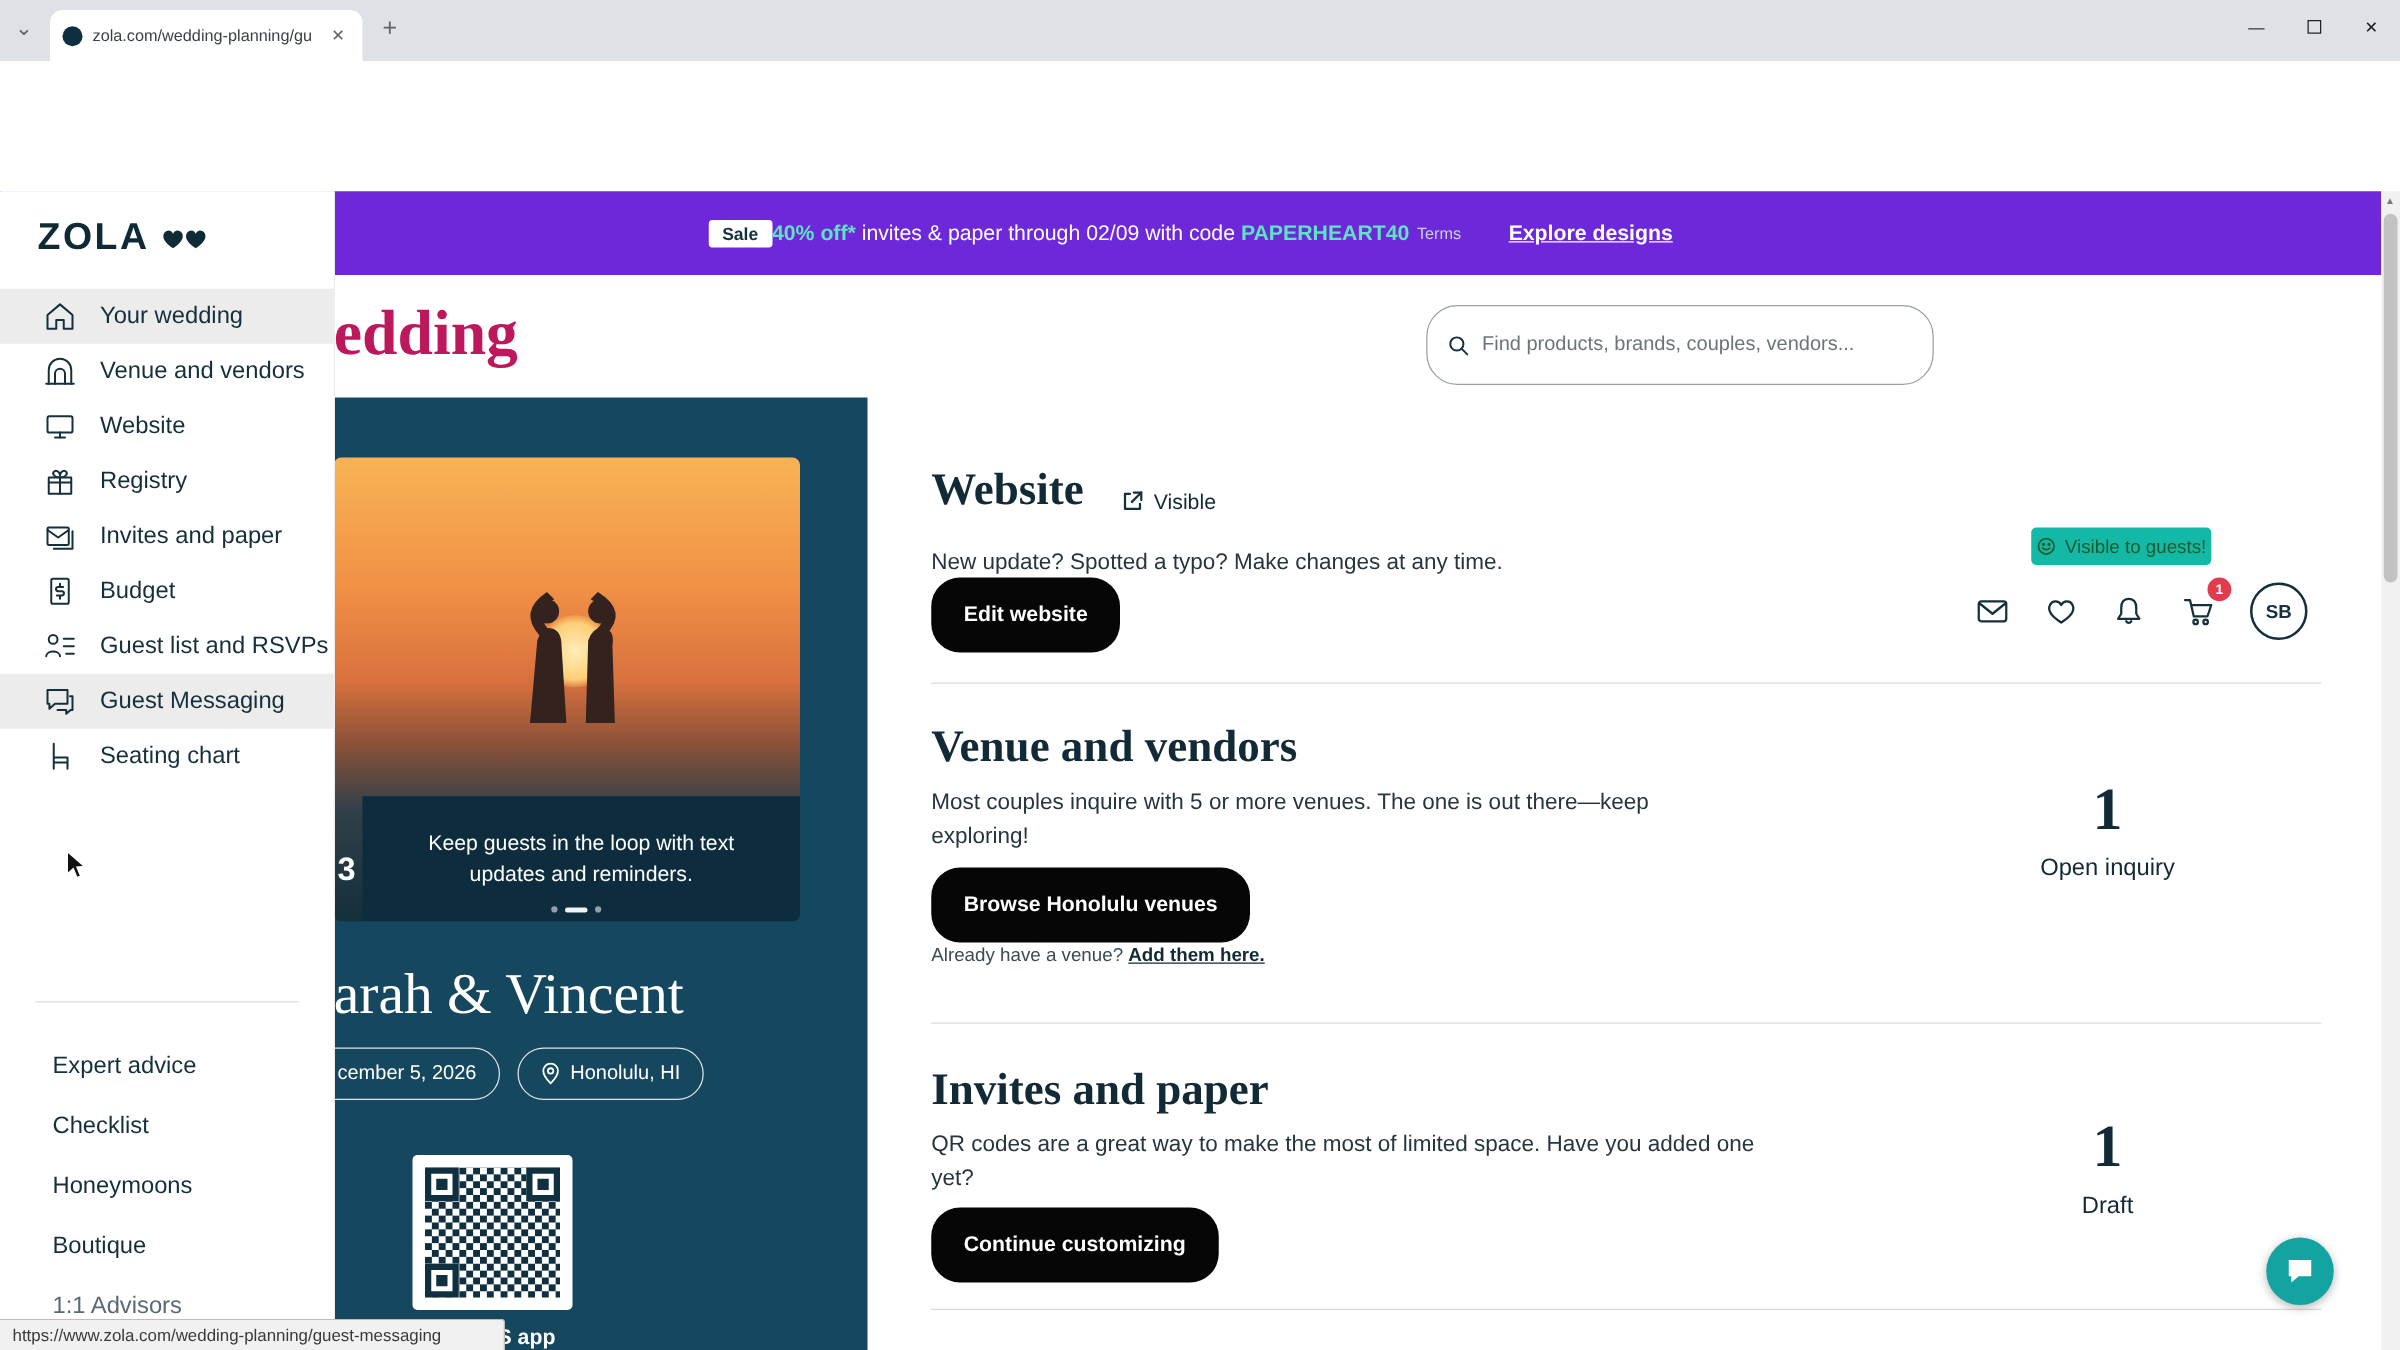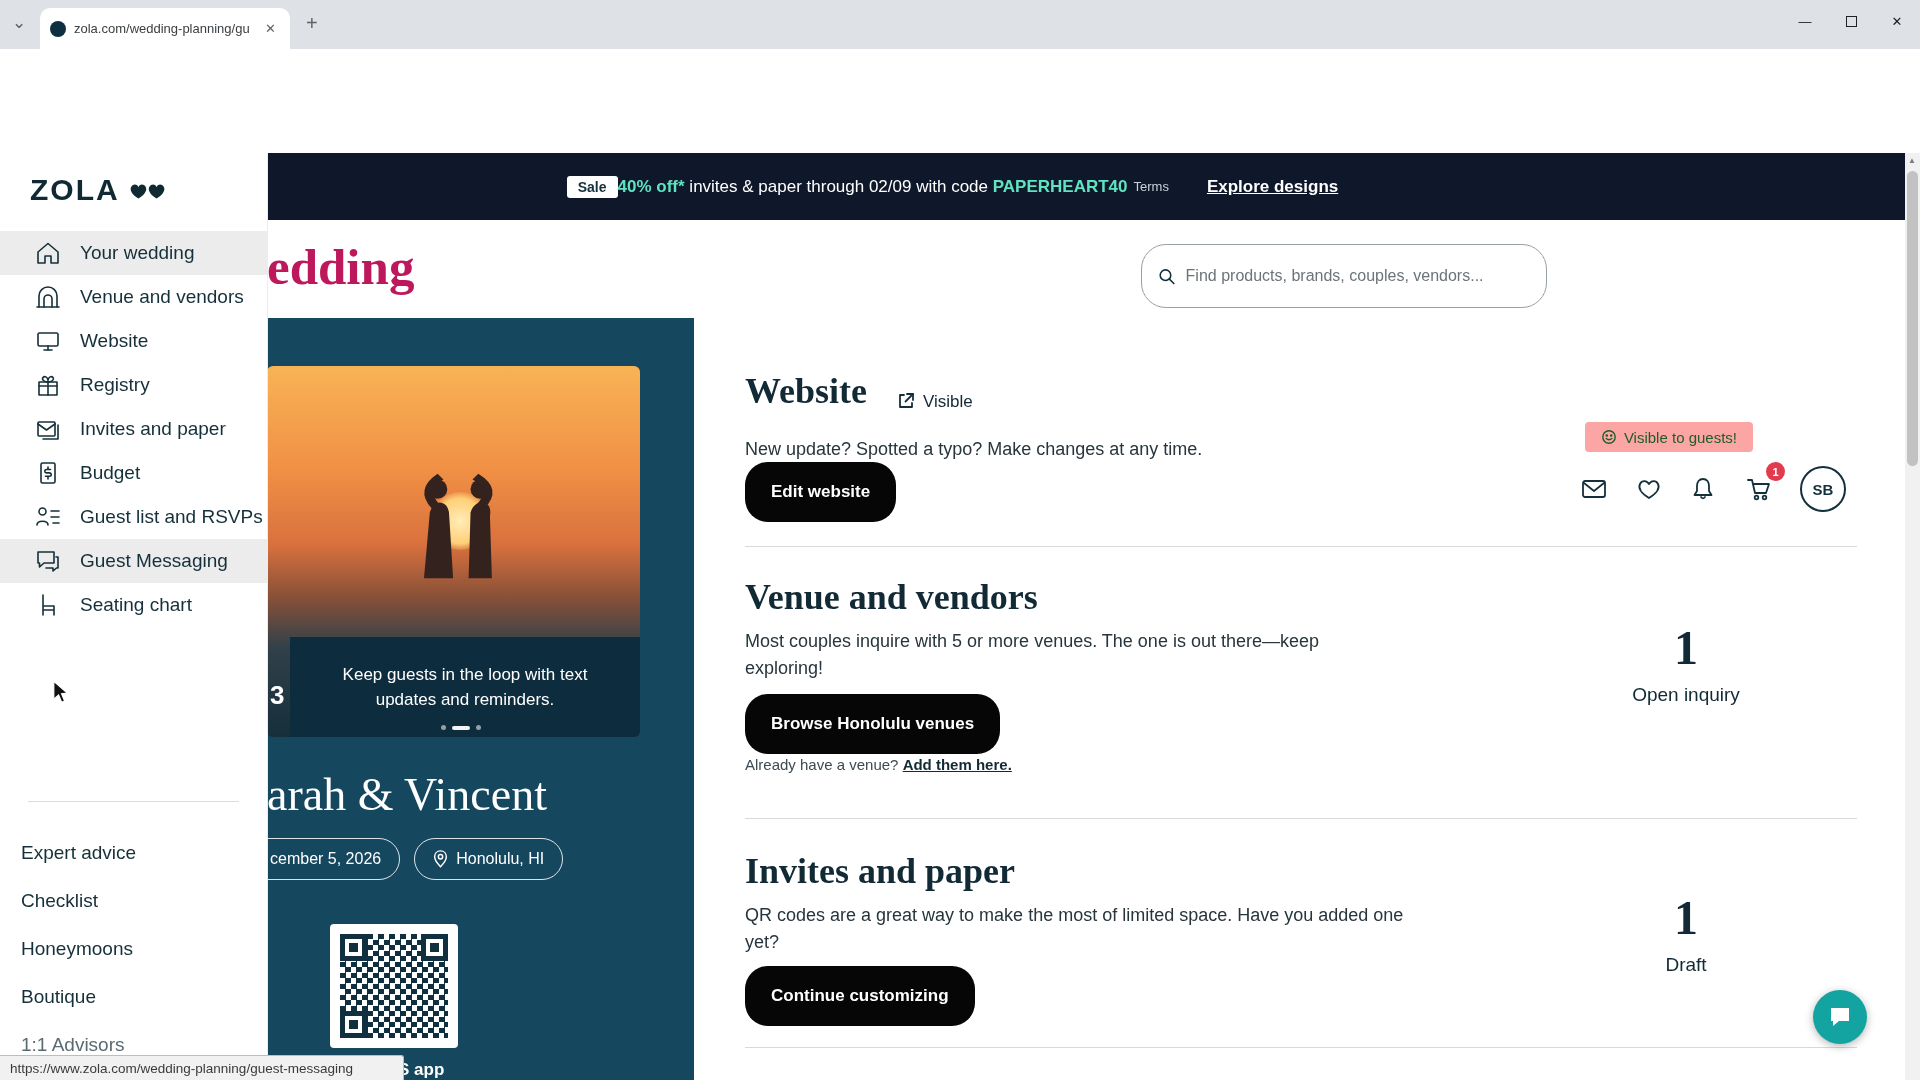--- a/index.html
+++ b/index.html
@@ -29,21 +29,21 @@
   .omni-star { font-size:17px; color:#5f6368; }
   #profile-chip { left:1826px; top:62px; width:33px; height:33px; border-radius:50%; background:#e8710a;
                   color:#fff; font-size:14px; font-weight:700; display:flex; align-items:center; justify-content:center; }
   .menu-dots { left:1888px; top:64px; font-size:18px; color:#5f6368; }
 
   #bookmarksbar { left:0; top:108px; width:1920px; height:45px; background:#fff; }
   .apps-grid { left:20px; top:120px; width:15px; height:15px; display:grid; grid-template-columns:1fr 1fr; gap:2px; }
   .apps-grid span { background:#5f6368; border-radius:1.5px; }
 
   
-  #banner { left:0; top:153px; width:1905px; height:67px; background:#0f172a; display:flex;
+  #banner { left:0; top:153px; width:1905px; height:67px; background:#6d28d9; display:flex;
             align-items:center; justify-content:center; color:#fff; font-size:17px; }
   .sale-chip { background:#fff; color:#14303c; font-weight:700; font-size:14px; padding:3px 11px; border-radius:3px; }
   .mint { color:#5fe3c1; font-weight:700; }
   .terms { font-size:13px; color:#c9d4d9; margin-left:6px; }
   .explore { margin-left:38px; font-weight:700; text-decoration:underline; color:#fff; }
 
   
   #page-header { left:0; top:220px; width:1905px; height:98px; background:#fff; }
   .title-frag { left:267px; top:18px; font-family:"Liberation Serif", serif; font-weight:700;
                 font-size:51px; color:#be185d; }
@@ -87,42 +87,42 @@
   #main { left:745px; top:318px; width:1112px; height:762px; }
   .h2 { font-family:"Liberation Serif", serif; font-weight:700; font-size:36px; color:#122a35; white-space:nowrap; }
   .para { font-size:18px; color:#27353c; line-height:1.5; }
   .pill-btn { height:60px; border-radius:23px; background:#060606; color:#fff; font-size:17px; font-weight:600;
               display:inline-flex; align-items:center; padding:0 26px; white-space:nowrap; font-family:inherit; border:none; }
   .divider { width:1112px; border-top:1px solid #d9d9d9; }
   .stat { width:170px; text-align:center; }
   .stat-num { font-family:"Liberation Serif", serif; font-weight:700; font-size:48px; color:#122a35; line-height:1; }
   .stat-label { font-size:19px; color:#122a35; margin-top:12px; }
   .visible-link { left:152px; top:74px; display:flex; align-items:flex-start; gap:8px; font-size:17px; color:#122a35; }
-  .badge { right:104px; top:104px; height:30px; background:#fca5a5; color:#1d5c2c; border-radius:4px;
-           display:flex; align-items:center; gap:7px; padding:0 16px; font-size:15px; font-weight:500; }
+  .badge { right:88px; top:104px; height:30px; background:#14b8a6; color:#1d5c2c; border-radius:4px;
+           display:flex; align-items:center; gap:7px; padding:0 4px; font-size:15px; font-weight:500; }
   .footer-line { font-size:15px; color:#3c4a52; }
   .footer-line a { color:#122a35; font-weight:700; text-decoration:underline; }
 
   
   #fab { left:1813px; top:990px; width:54px; height:54px; border-radius:50%; background:#13a3a0;
          display:flex; align-items:center; justify-content:center; box-shadow:0 2px 8px rgba(0,0,0,.3); z-index:45; }
   #scrollbar { right:0; top:153px; width:15px; height:927px; background:#f1f1f1; z-index:30; }
   .sb-up { left:3px; top:3px; font-size:8px; color:#7a7a7a; }
   .sb-thumb { left:2px; top:18px; width:11px; height:295px; background:#c2c2c2; border-radius:6px; }
 
   #sidebar { left:0; top:153px; width:267px; height:927px; background:#fff; z-index:40; box-shadow:1px 0 0 #ececec; }
   #logo { left:30px; top:20px; display:flex; align-items:center; gap:7px;text-align:right; }
   .logo-text { font-size:30px; font-weight:800; letter-spacing:2px; color:#0f2a33; }
   .nav { left:0; top:78px; right:0; }
   .nav-item { height:44px; display:flex; align-items:center; gap:18px; padding-left:34px; font-size:19px; color:#15303a; }
   .nav-item.active { background:#ececec; }
   .nav-item svg { flex:0 0 auto; }
   .sb-divider { left:28px; right:28px; top:648px; border-top:1px solid #dcdcdc; }
   .sb-links { left:0; top:676px; right:0; }
-  .sb-link { height:48px; display:flex; align-items:center; padding-left:21px; font-size:19px; color:#15303a; }
+  .sb-link { height:48px; display:flex; align-items:center; padding-left:42px; font-size:19px; color:#15303a; }
   .sb-link.faded { color:#5a6a72; }
 
   #cursor { left:50px; top:680px; z-index:90; }
   #statusbar { left:0; top:1055px; width:404px; height:25px; background:#f1f1f1; border:1px solid #bdbdbd;
                border-left:none; border-bottom:none; border-radius:0 3px 0 0; display:flex; align-items:center;
                padding:0 10px; font-size:13.5px; color:#3a3a3a; z-index:60; white-space:nowrap; overflow:hidden; }
 
   svg.ic { stroke:#14303c; fill:none; stroke-width:1.8; stroke-linecap:round; stroke-linejoin:round; }
   svg.ic-side { stroke:#15303a; fill:none; stroke-width:1.6; stroke-linecap:round; stroke-linejoin:round; }
   svg.ic-gray { stroke:#5f6368; fill:none; stroke-width:1.8; stroke-linecap:round; }

